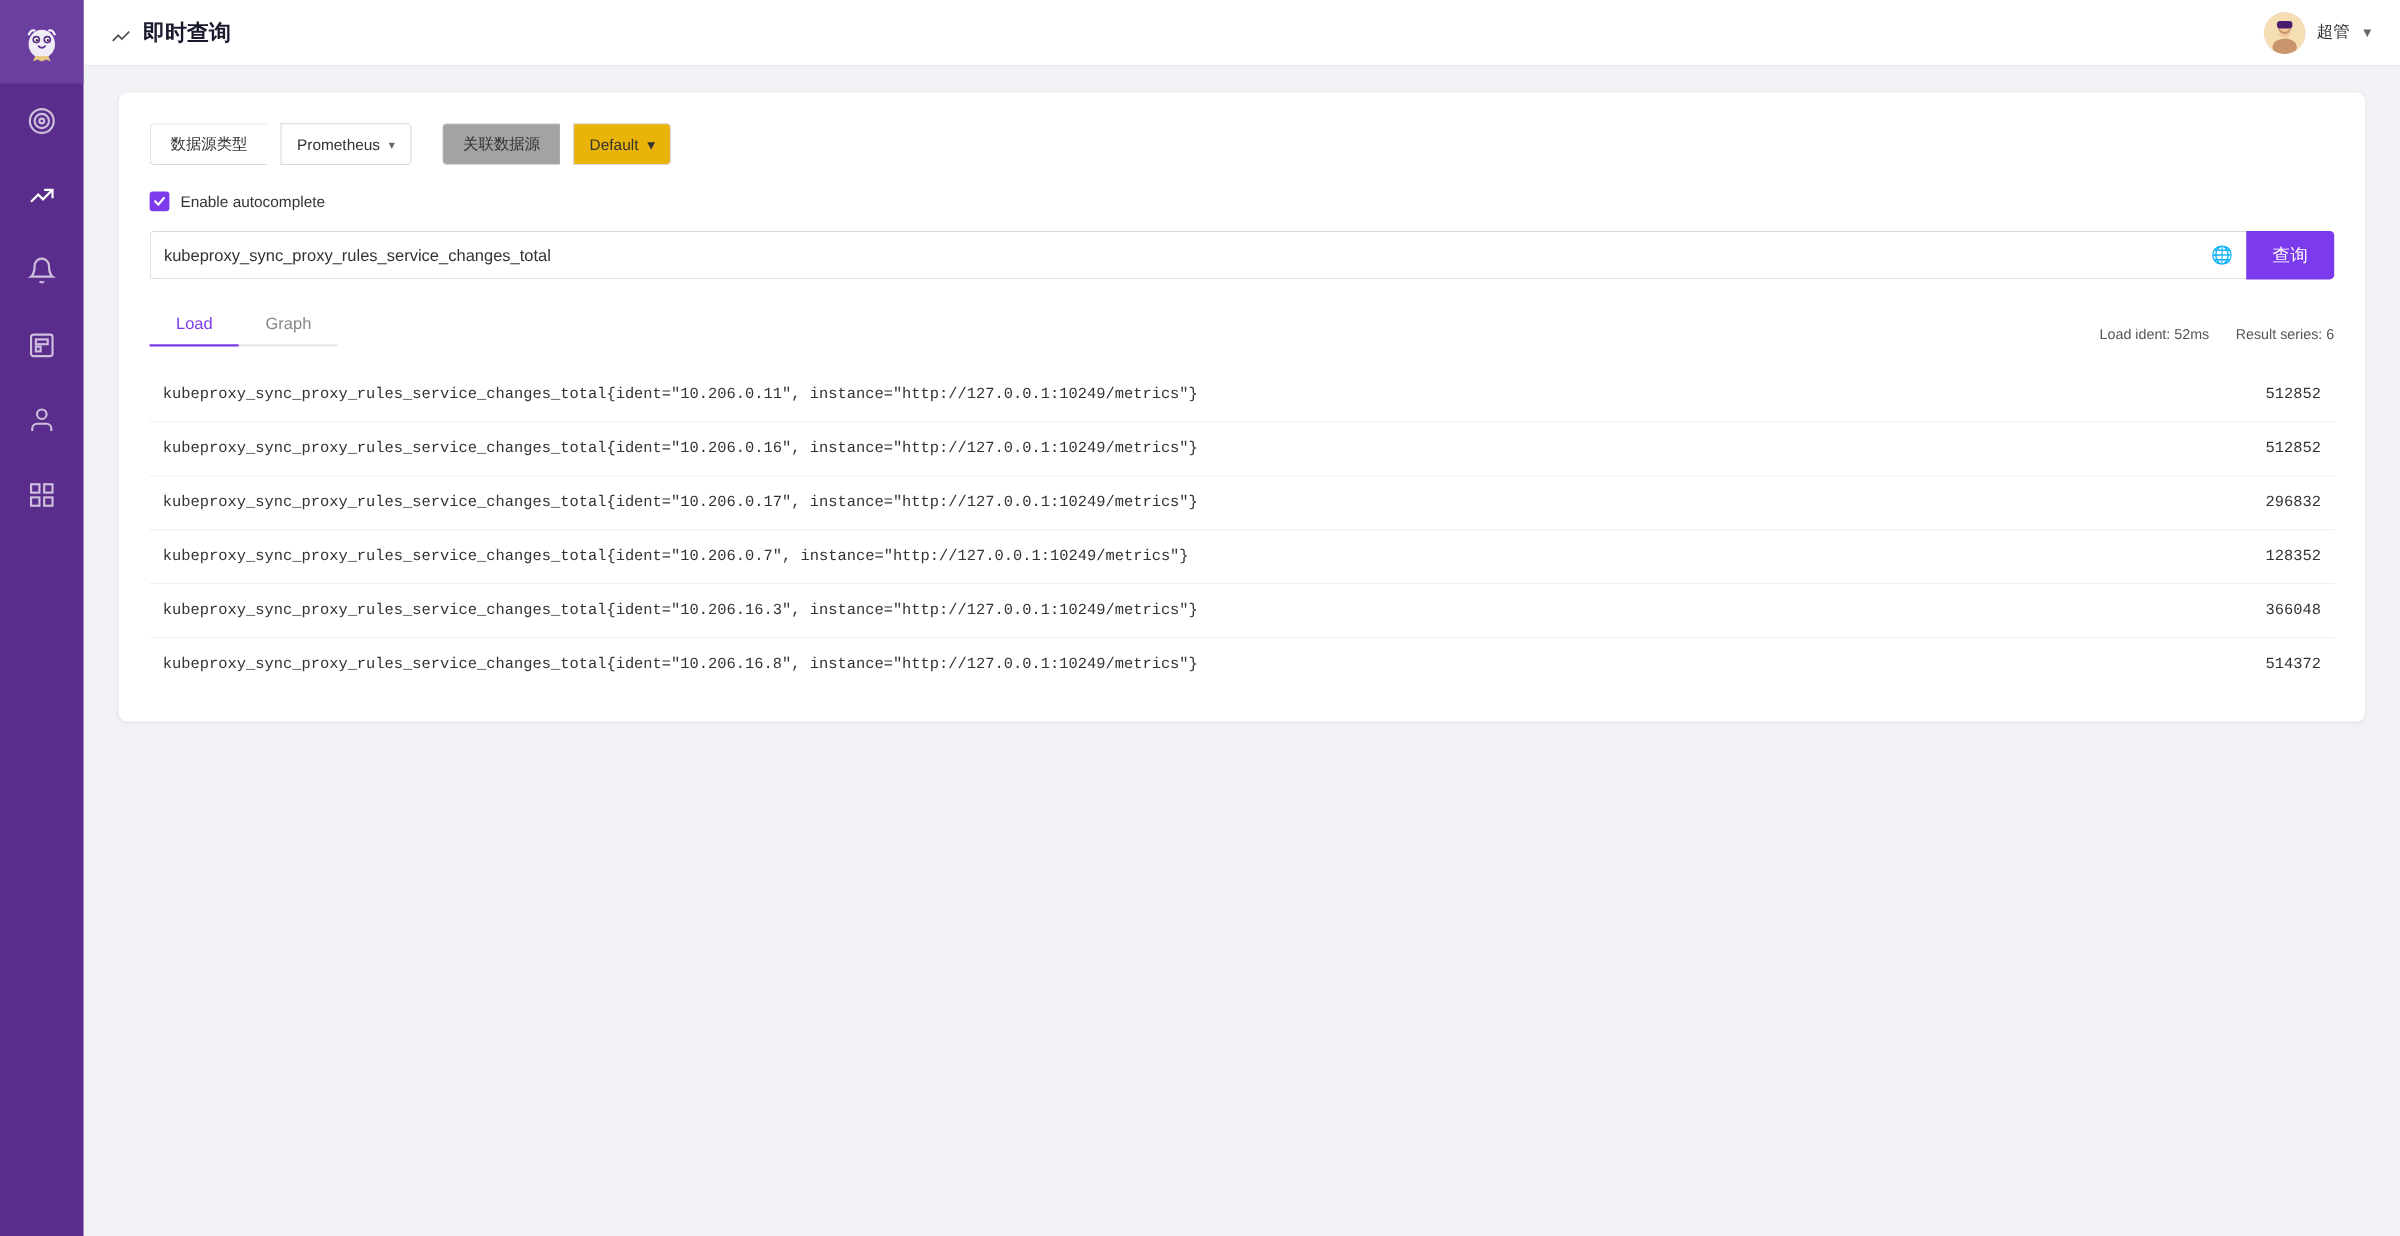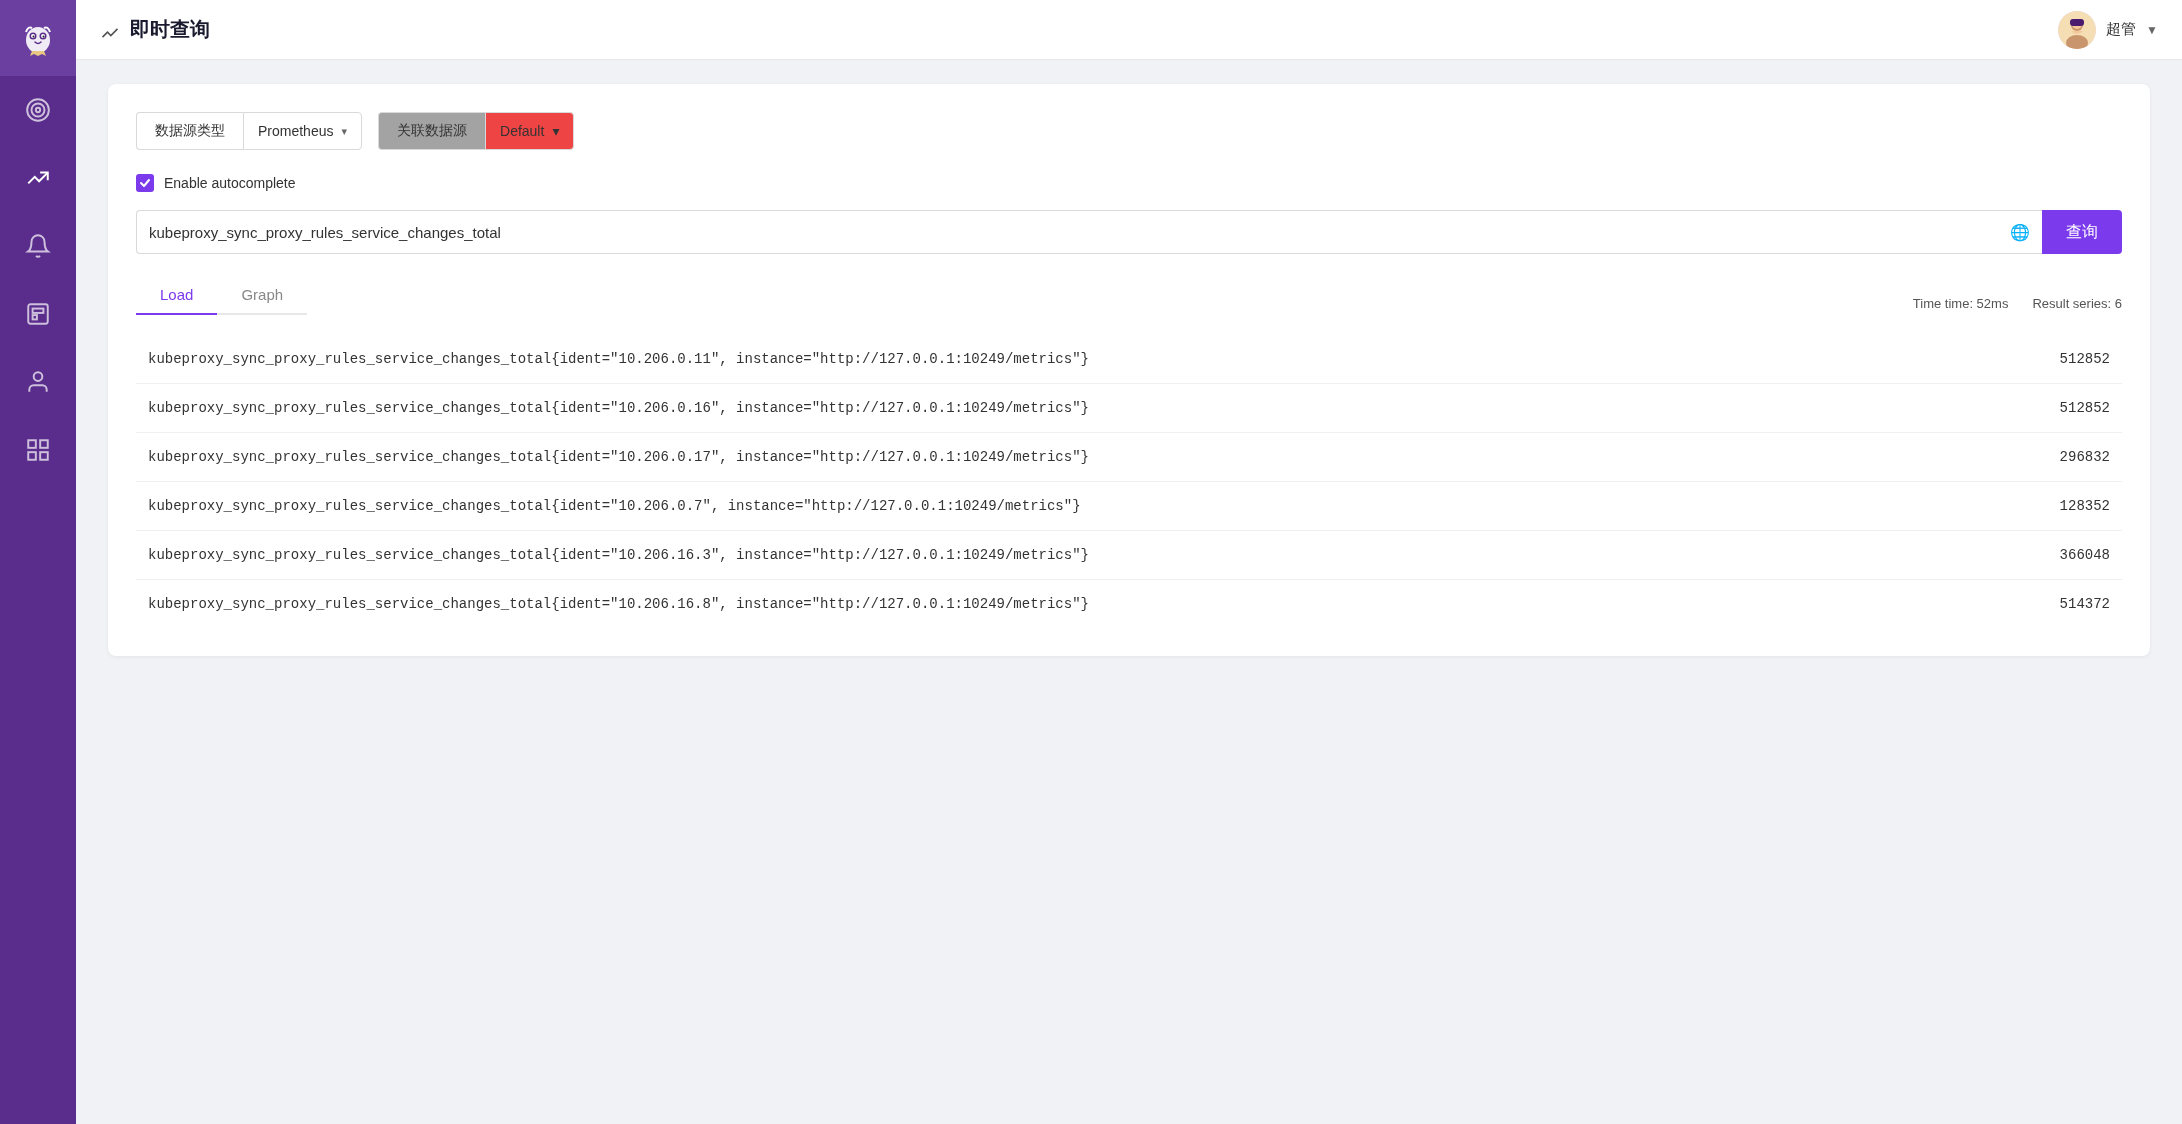--- a/index.html
+++ b/index.html
@@ -103,21 +103,21 @@
       background: white;
       border-radius: 8px;
       padding: 28px;
       box-shadow: 0 1px 4px rgba(0,0,0,0.06);
     }
 
     
     .datasource-row {
       display: flex;
       align-items: center;
-      gap: 0;
+      gap: 12px;
       margin-bottom: 24px;
     }
     .ds-label {
       border: 1px solid #d9d9d9;
       border-right: none;
       padding: 8px 18px;
       font-size: 14px;
       color: #333;
       background: white;
       border-radius: 4px 0 0 4px;
@@ -151,21 +151,21 @@
       border-radius: 4px 0 0 4px;
       height: 38px;
       display: flex;
       align-items: center;
     }
     .related-selector {
       border: 1px solid #d9d9d9;
       padding: 8px 14px;
       font-size: 14px;
       color: #333;
-      background: #ef4444;
+      background: #eab308;
       border-radius: 0 4px 4px 0;
       height: 38px;
       display: flex;
       align-items: center;
       gap: 8px;
       cursor: pointer;
     }
 
     
     .autocomplete-row {
@@ -454,21 +454,21 @@
         <div class="tabs-header">
           <div class="tabs-list">
             <div class="tab active">
               <span>Load</span>
             </div>
             <div class="tab">
               <span>Graph</span>
             </div>
           </div>
           <div class="tabs-meta">
-            <span>Time time: 52ms</span>
+            <span>Load ident: 52ms</span>
             <span>Result series: 6</span>
           </div>
         </div>
 
 
         <table class="results-table">
           <tbody id="results-body">
           <tr>
                 <td>kubeproxy_sync_proxy_rules_service_changes_total{ident="10.206.0.11", instance="http://127.0.0.1:10249/metrics"}</td>
                 <td>512852</td>

